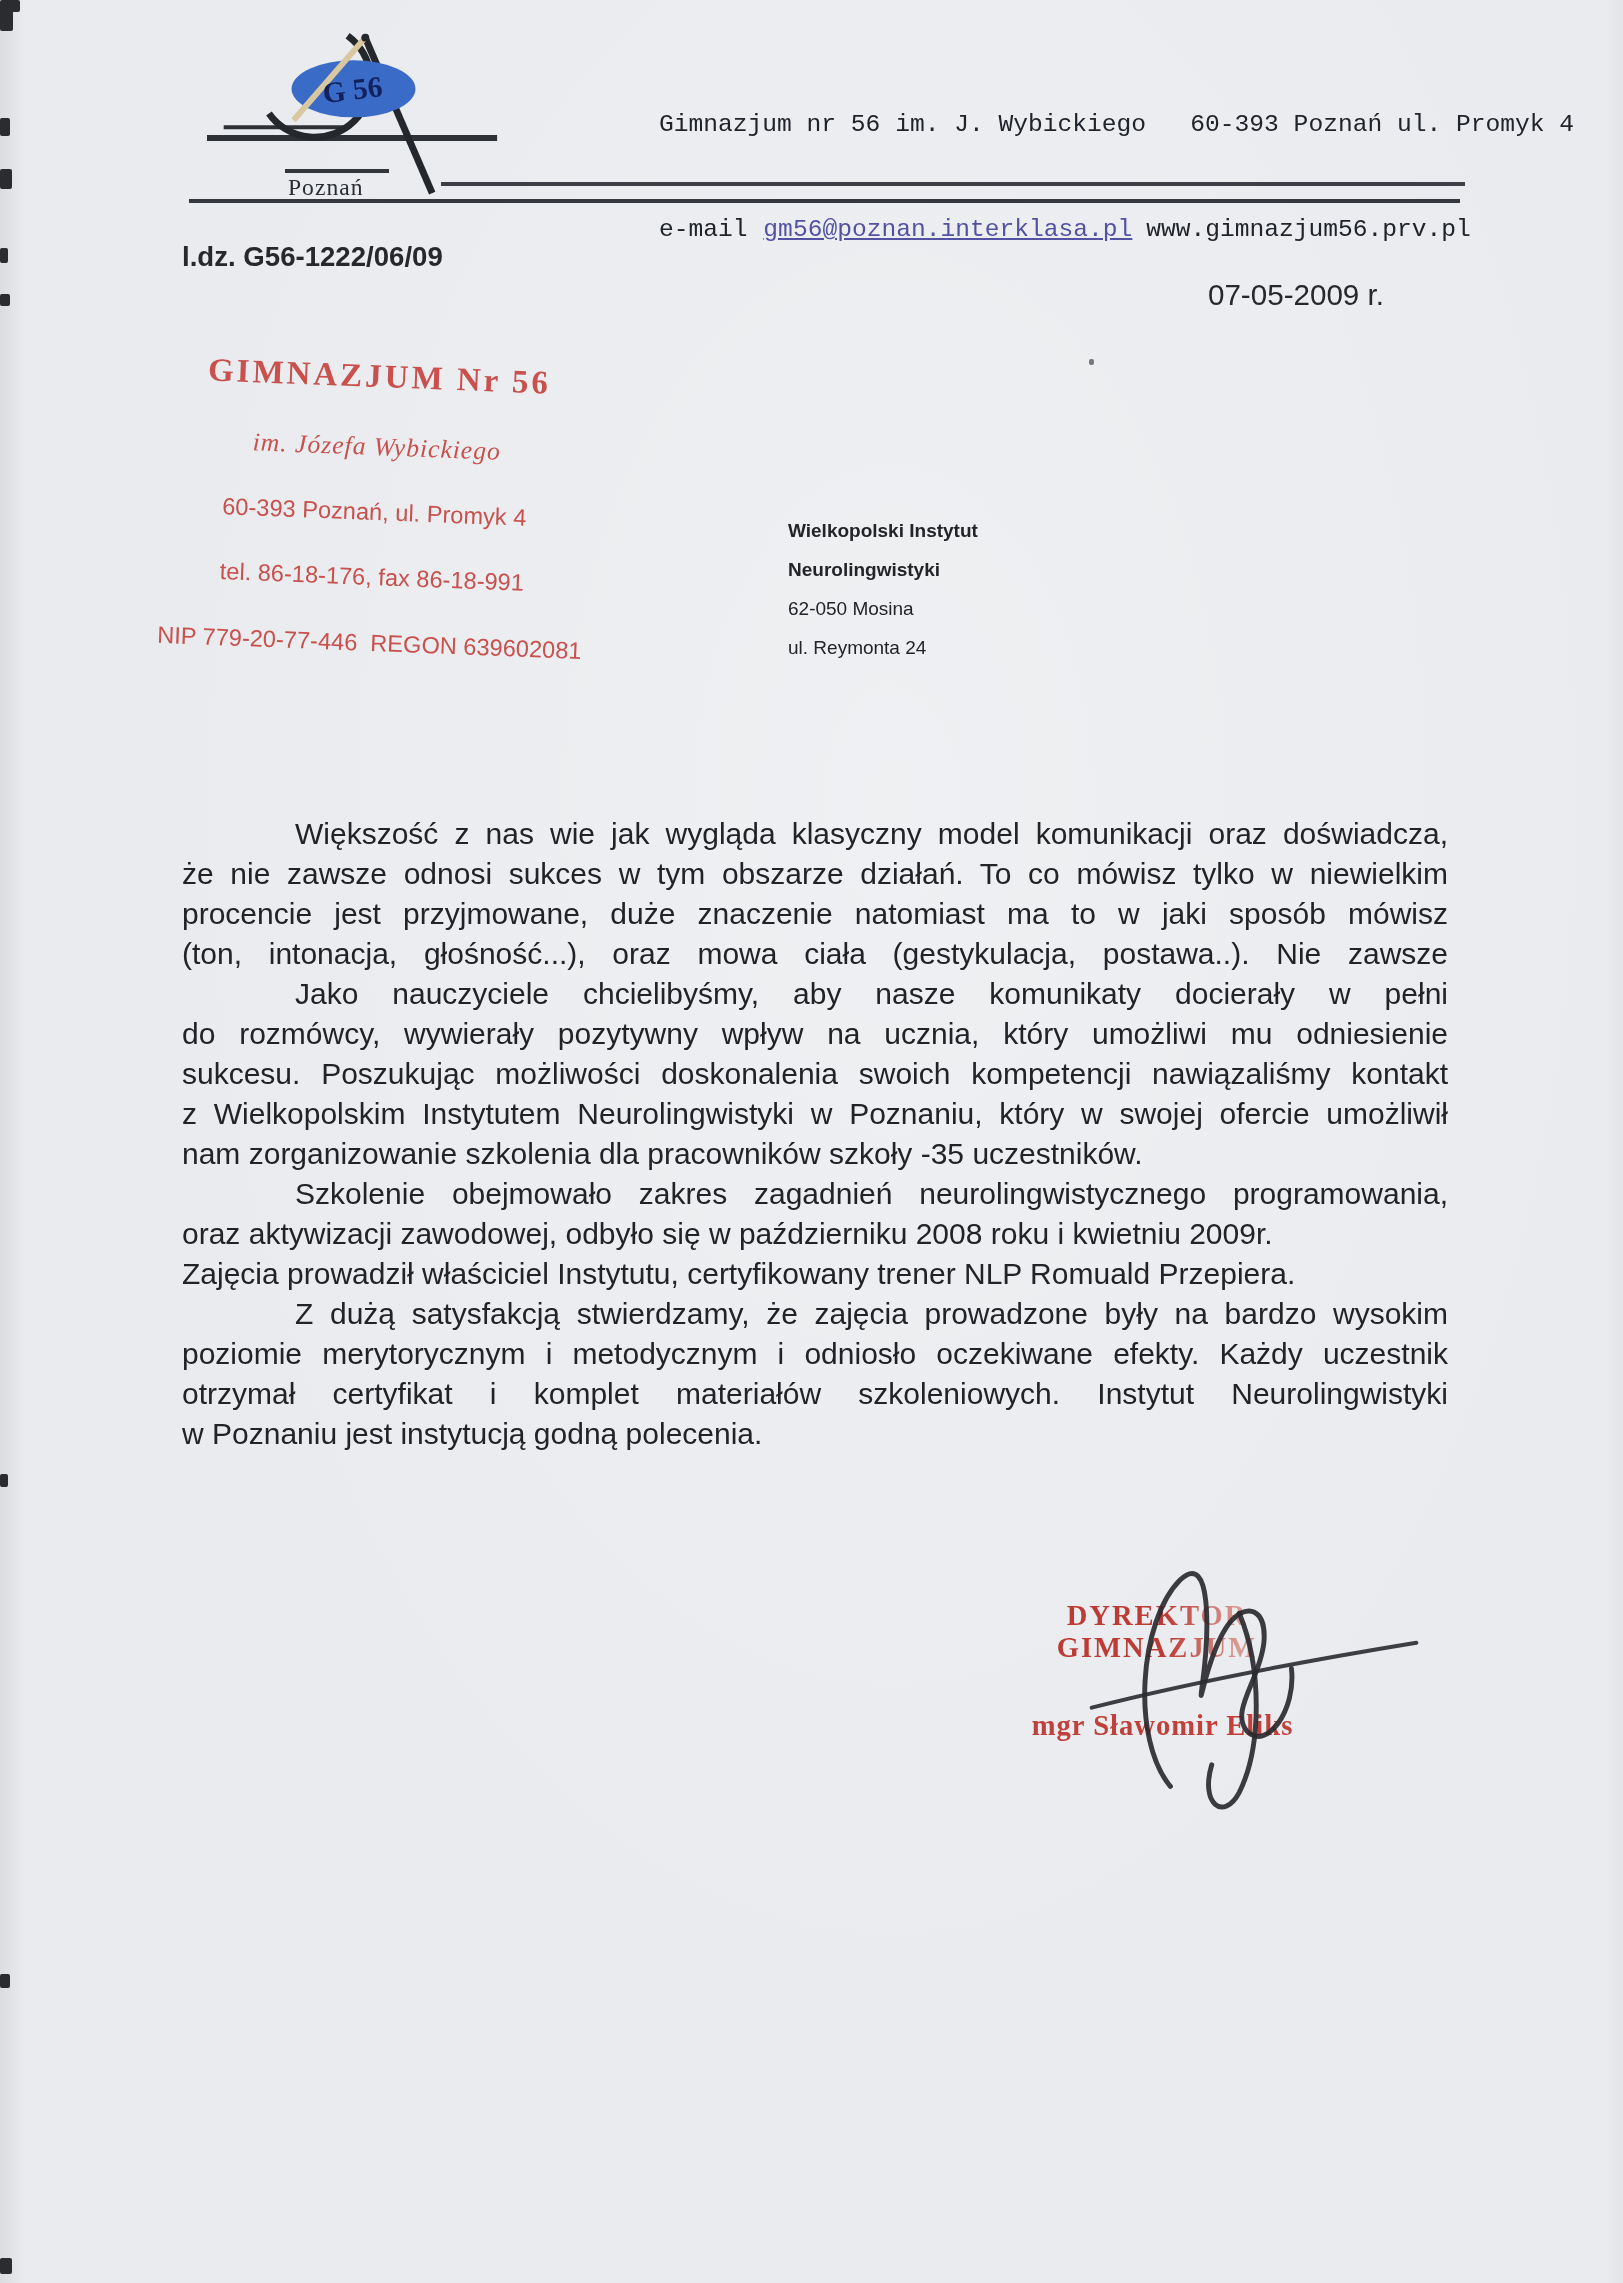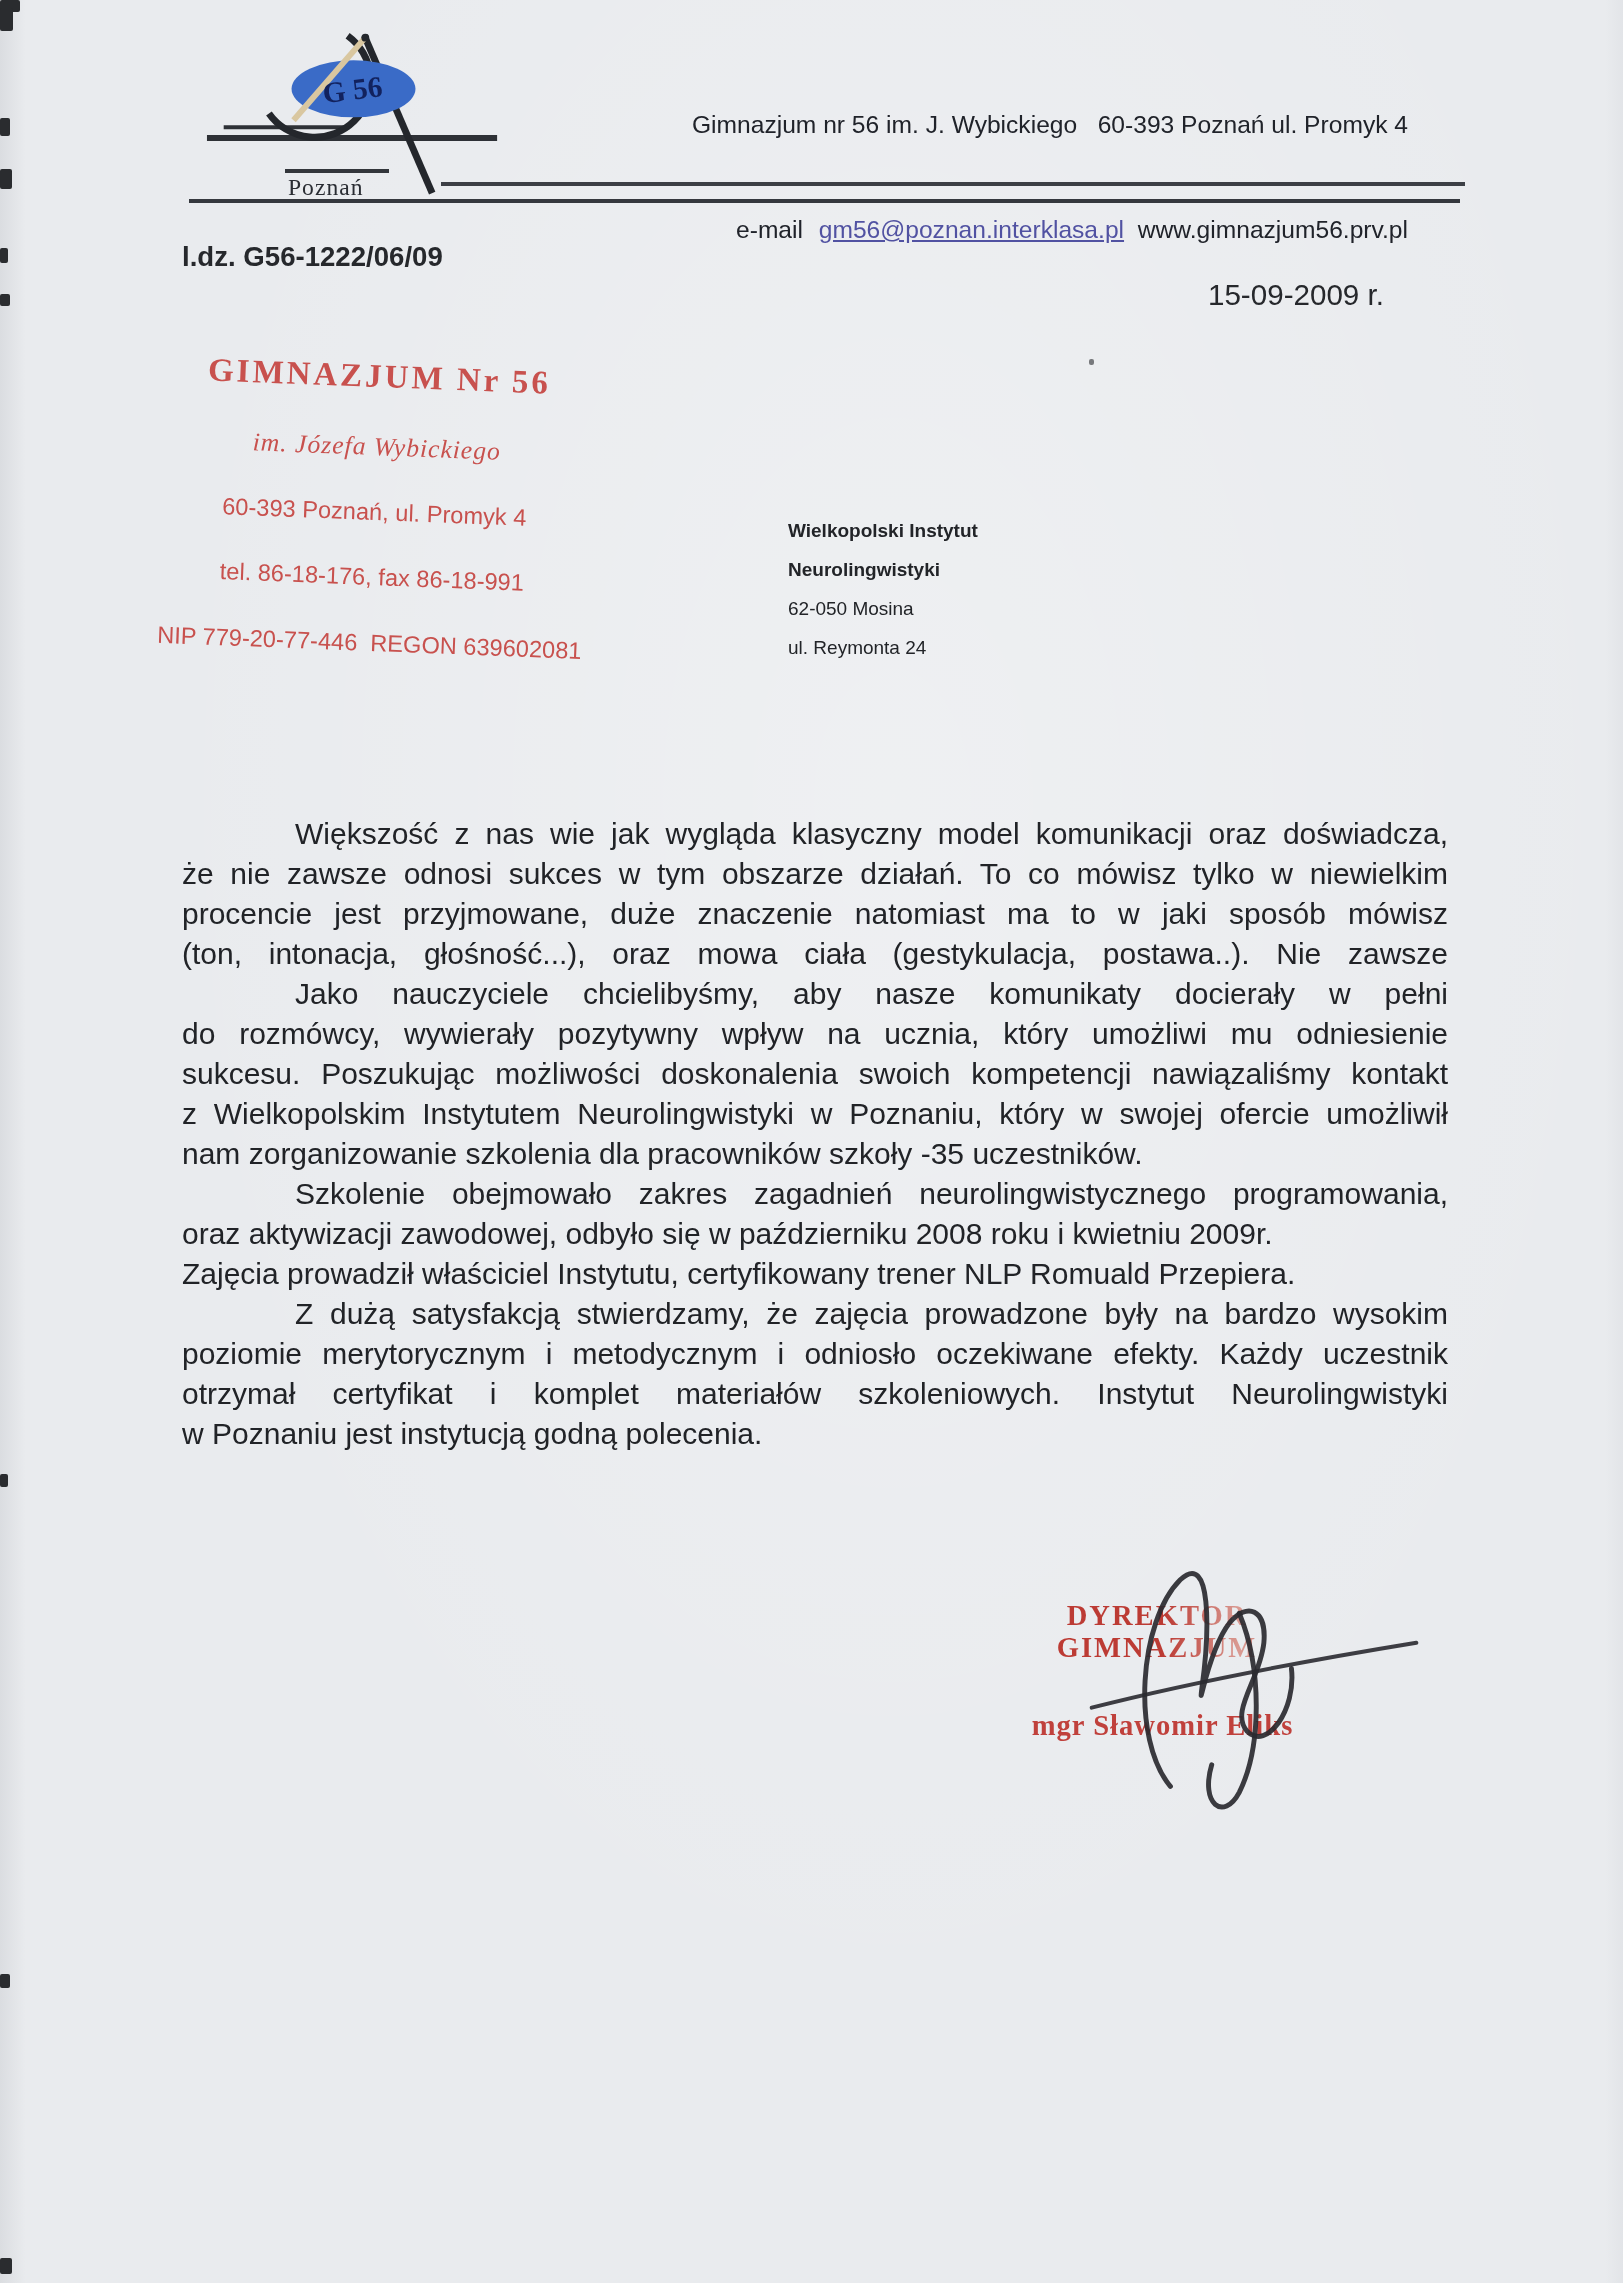--- a/index.html
+++ b/index.html
@@ -12,21 +12,21 @@
       linear-gradient(90deg, rgba(90,95,105,.10) 0, rgba(0,0,0,0) 25.6px),
       linear-gradient(270deg, rgba(120,125,135,.06) 0, rgba(0,0,0,0) 17.7px);
     overflow:hidden;
     font-family:"Liberation Sans", sans-serif;
     color:#1d1f22;
   }
   
   .logo-svg{position:absolute;left:197px;top:17.7px;width:315px;height:179px;}
   .hdr-text{
     position:absolute;top:37px;right:215px;width:749px;
-    text-align:right;font-family:Liberation Sans, sans-serif;font-size:24.6px;
+    text-align:right;font-family:Liberation Mono, monospace;font-size:24.6px;
     line-height:35px;color:#20232a;white-space:pre;
   }
   .hdr-email-line .link{
     color:#5152a2;text-decoration:underline;margin:0 13.8px 0 15.8px;
   }
   .city-overline{position:absolute;left:285px;top:169px;width:104px;height:3.9px;background:#33363b;}
   .city-label{
     position:absolute;left:288px;top:174px;font-family:"Liberation Serif", serif;
     font-size:23.6px;letter-spacing:1px;color:#2a2d33;
   }
@@ -91,21 +91,21 @@
     <div>Gimnazjum nr 56 im. J. Wybickiego   60-393 Poznań ul. Promyk 4</div>
     <div class="hdr-email-line"><span>e-mail</span><span class="link">gm56@poznan.interklasa.pl</span><span>www.gimnazjum56.prv.pl</span></div>
   </div>
 
   <div class="city-overline"></div>
   <div class="city-label">Poznań</div>
   <div class="rule-mid"></div>
   <div class="rule-main"></div>
 
   <div class="reference">l.dz. G56-1222/06/09</div>
-  <div class="date">15-09-2009 r.</div>
+  <div class="date">07-05-2009 r.</div>
 
   <div class="sender-stamp">
     <div class="s1">GIMNAZJUM Nr 56</div>
     <div class="s2">im. Józefa Wybickiego</div>
     <div class="s3">60-393 Poznań, ul. Promyk 4</div>
     <div class="s4">tel. 86-18-176, fax 86-18-991</div>
     <div class="s5">NIP 779-20-77-446  REGON 639602081</div>
   </div>
 
   <div class="recipient">

